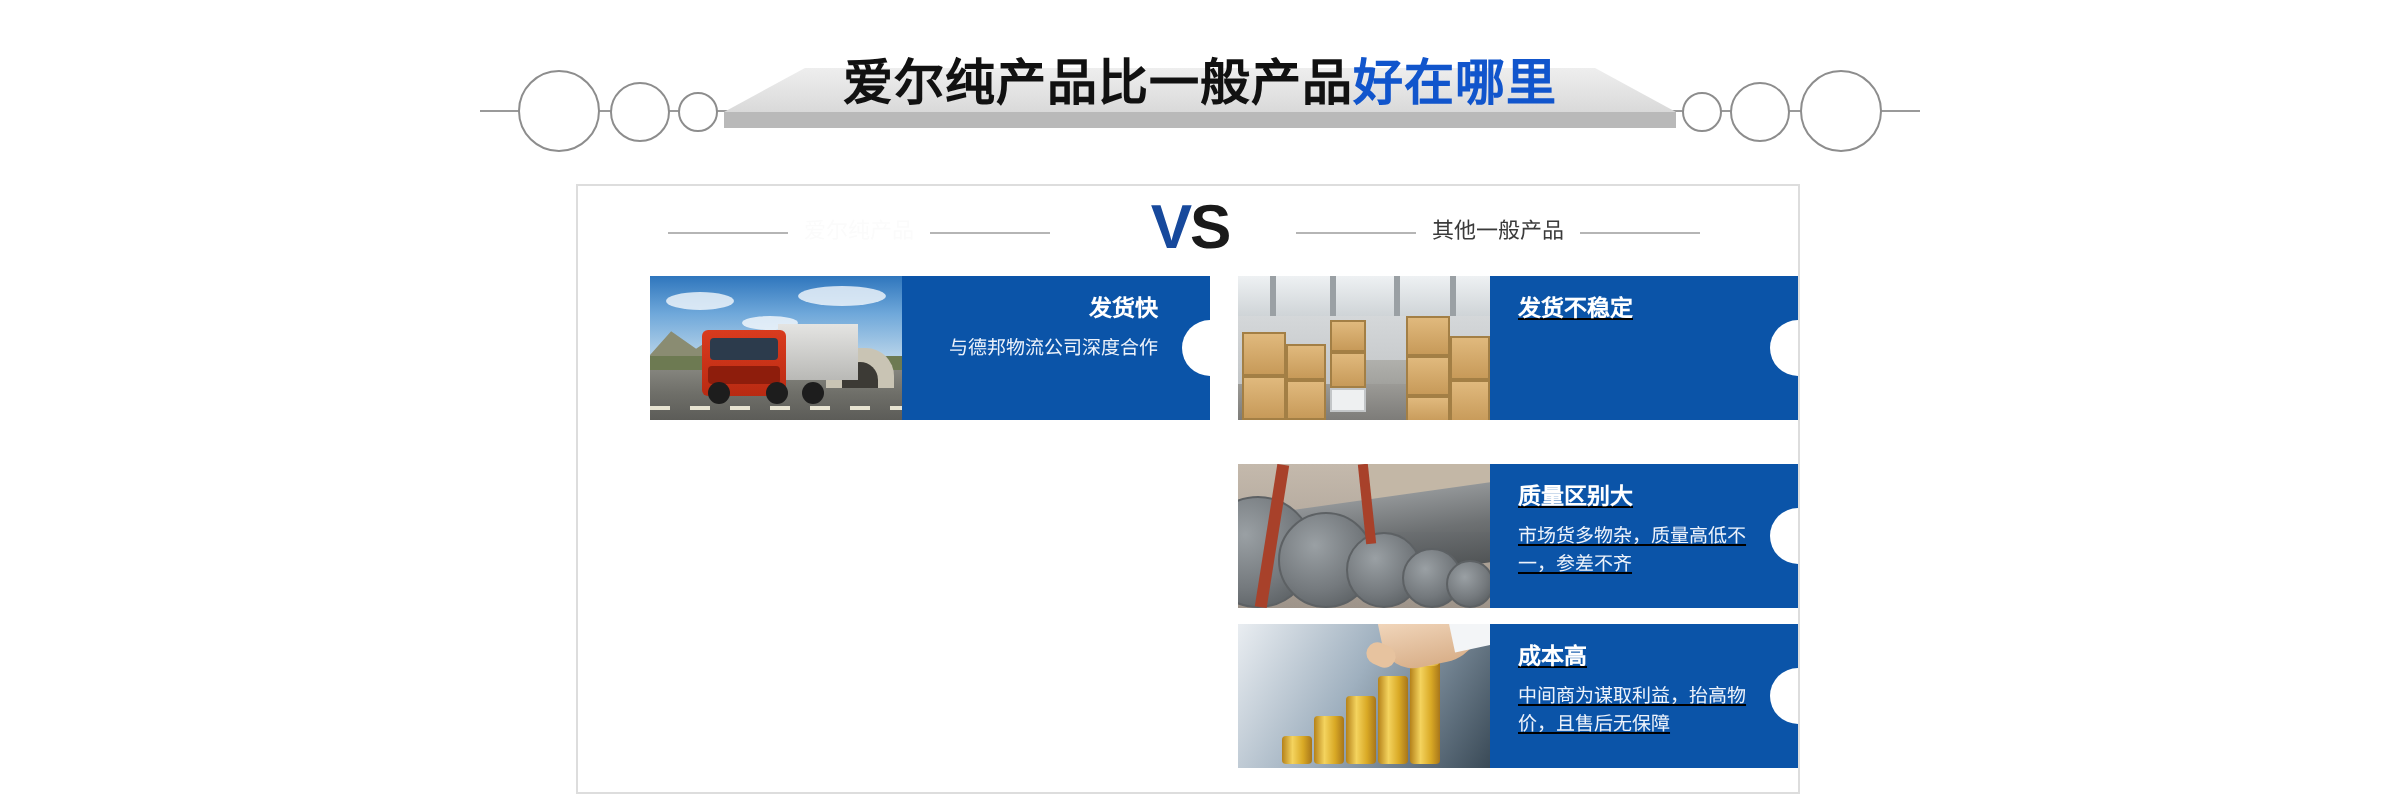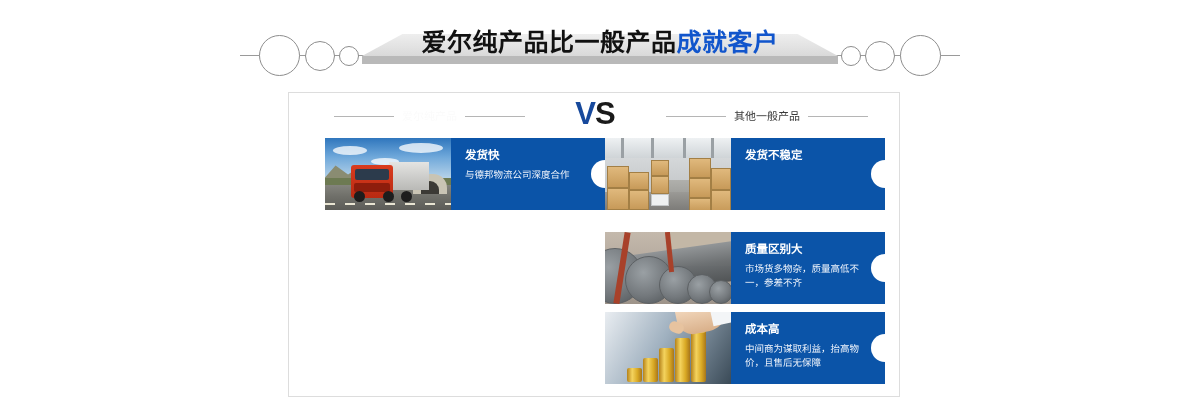--- a/index.html
+++ b/index.html
@@ -74,33 +74,33 @@
   .vs-mark .s{color:#1a1a1a;}
 
   .head-label{
     position:absolute;top:14px;height:18px;
     display:flex;align-items:center;gap:8px;
     font-size:11px;line-height:18px;white-space:nowrap;
   }
   .head-label .ln{display:block;width:60px;height:1px;background:#b5b5b5;}
   .hl-left{left:45px;}
   .hl-left .txt{color:#fbfbfb;}
-  .hl-right{left:377px;}
+  .hl-right{left:359px;}
   .hl-right .txt{color:#3a3a3a;}
 
   
   .grid{
     position:absolute;left:0;top:45px;width:612px;height:259px;
   }
   .card{
     position:absolute;height:72px;width:280px;
     display:flex;overflow:hidden;background:#0b54a8;
   }
-  .card.left{left:36px;}
-  .card.right{left:316px;}
+  .card.left{left:36px;text-align:right;}
+  .card.right{left:330px;text-decoration:underline;}
   .card.r1{top:0;}
   .card.r2{top:94px;}
   .card.r3{top:174px;}
 
   .card-photo{
     position:relative;width:126px;height:72px;flex:0 0 126px;
     overflow:hidden;background:#d9d9d9;
   }
   .card-body{
     position:relative;flex:1 1 auto;background:#0b54a8;
@@ -267,21 +267,21 @@
   <div class="deco-circle dc-l3"></div>
 
   <div class="pedestal"></div>
   <div class="pedestal-base"></div>
 
   <div class="deco-circle dc-r1"></div>
   <div class="deco-circle dc-r2"></div>
   <div class="deco-circle dc-r3"></div>
 
   <h1 class="banner-title">
-    <span>爱尔纯产品比一般产品</span><span class="hl">成就客户</span>
+    <span>爱尔纯产品比一般产品</span><span class="hl">好在哪里</span>
   </h1>
 </div>
 
 <div class="panel">
 
   <div class="col-head">
 
     <div class="head-label hl-left">
       <span class="ln"></span>
       <span class="txt">爱尔纯产品</span>

